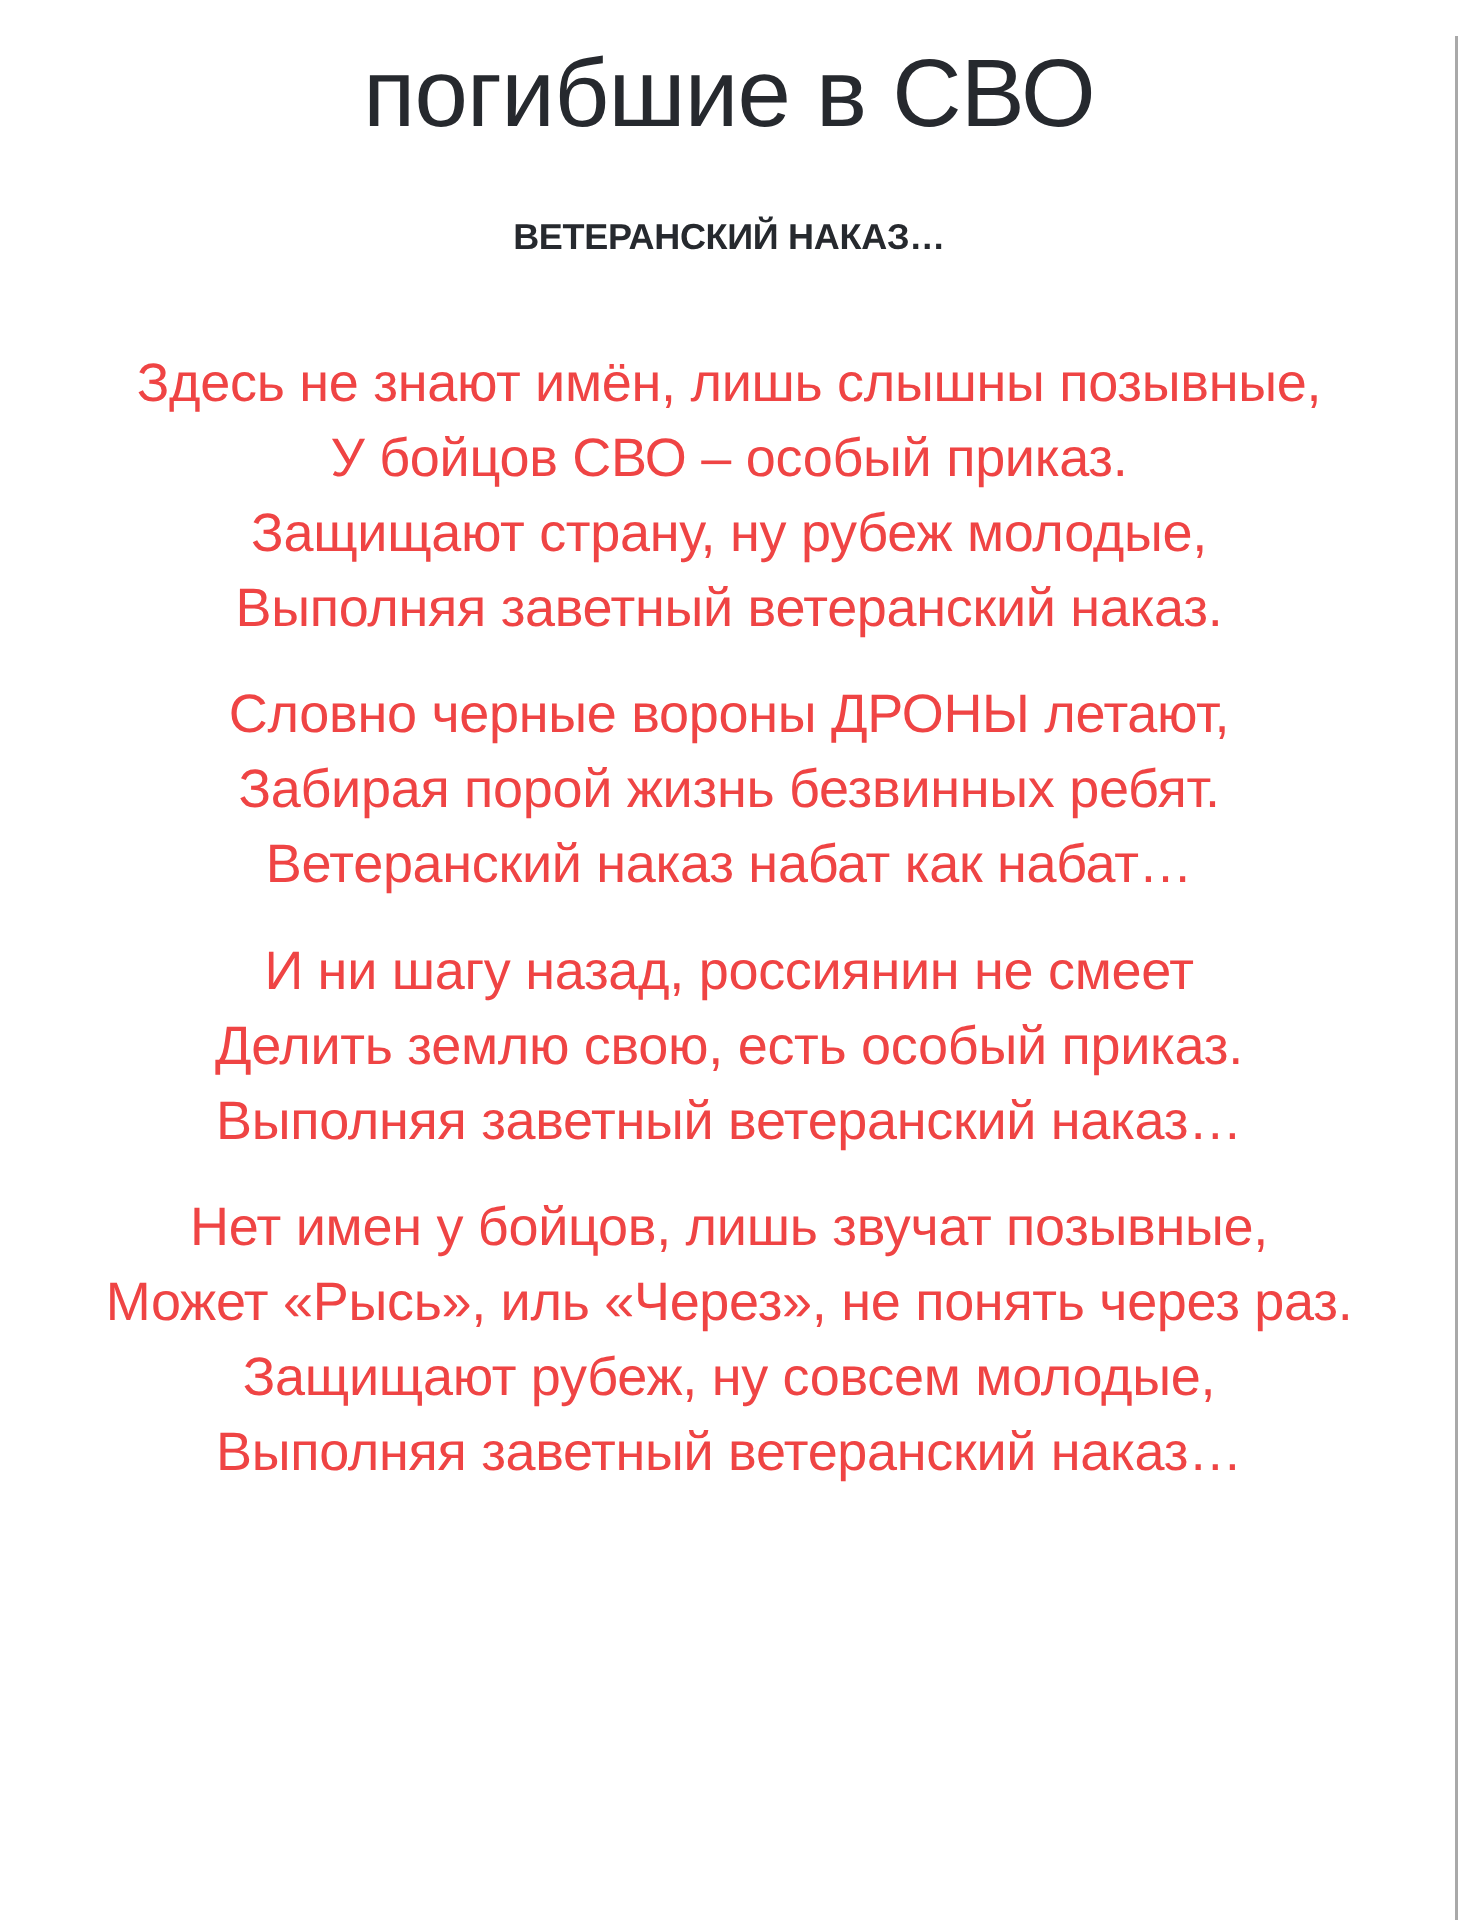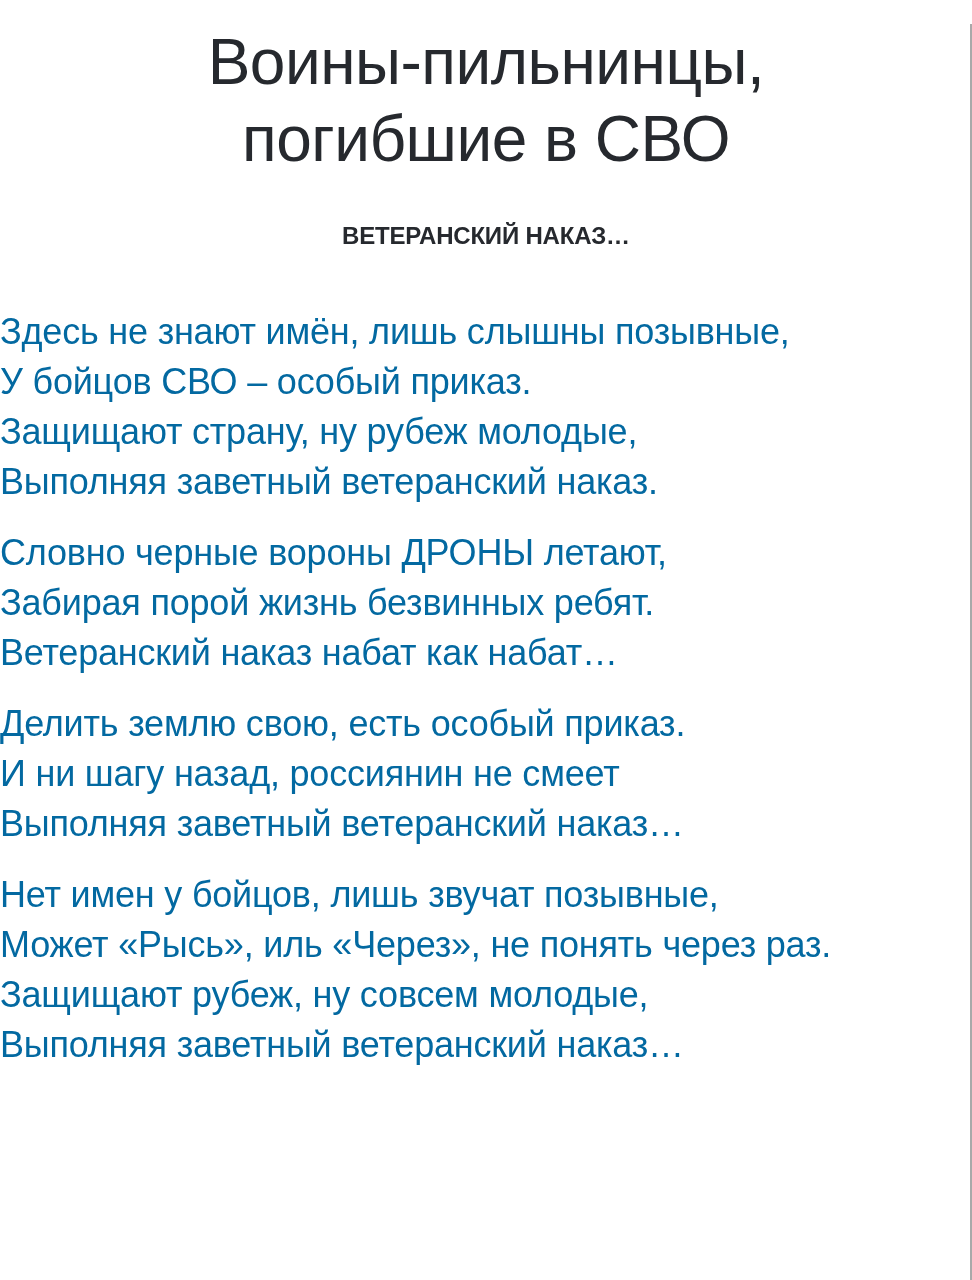--- a/index.html
+++ b/index.html
@@ -33,64 +33,63 @@
     font-size: 24px;
     line-height: 40px;
     font-weight: 700;
     letter-spacing: -0.2px;
     color: #26292e;
   }
   .stanza { margin: 51px 0 0 0; }
   .stanza + .stanza { margin-top: 21px; }
   .stanza p {
     margin: 0;
-    text-align: left;
+    text-align: center;
     font-size: 36px;
     line-height: 50px;
     font-weight: 400;
     letter-spacing: -0.2px;
-    color: #0369a1;
+    color: #ef4444;
   }
   .edge-line {
     position: absolute;
     top: 0;
     right: 0;
     width: 2px;
     height: 1280px;
     background: #a9a9a9;
   }
 </style>
 </head>
 <body>
 
 <main class="page">
 
   <h1 class="title">
-    <span>Воины-пильнинцы,</span>
     <span>погибшие в СВО</span>
   </h1>
 
   <h2 class="subtitle">ВЕТЕРАНСКИЙ НАКАЗ…</h2>
 
   <section class="stanza">
     <p>Здесь не знают имён, лишь слышны позывные,</p>
     <p>У бойцов СВО – особый приказ.</p>
     <p>Защищают страну, ну рубеж молодые,</p>
     <p>Выполняя заветный ветеранский наказ.</p>
   </section>
 
   <section class="stanza">
     <p>Словно черные вороны ДРОНЫ летают,</p>
     <p>Забирая порой жизнь безвинных ребят.</p>
     <p>Ветеранский наказ набат как набат…</p>
   </section>
 
   <section class="stanza">
+    <p>И ни шагу назад, россиянин не смеет</p>
     <p>Делить землю свою, есть особый приказ.</p>
-    <p>И ни шагу назад, россиянин не смеет</p>
     <p>Выполняя заветный ветеранский наказ…</p>
   </section>
 
   <section class="stanza">
     <p>Нет имен у бойцов, лишь звучат позывные,</p>
     <p>Может «Рысь», иль «Через», не понять через раз.</p>
     <p>Защищают рубеж, ну совсем молодые,</p>
     <p>Выполняя заветный ветеранский наказ…</p>
   </section>
 

